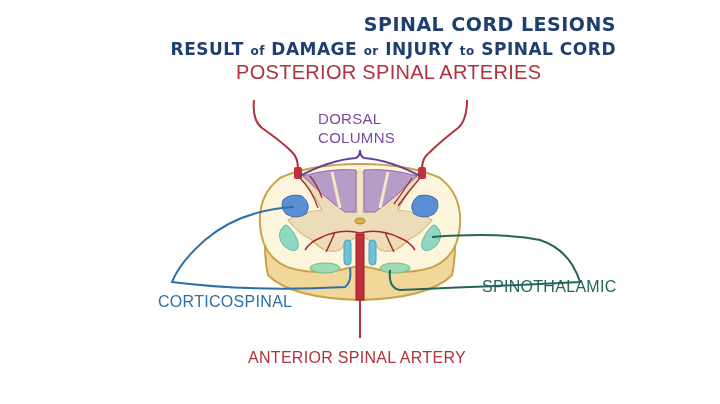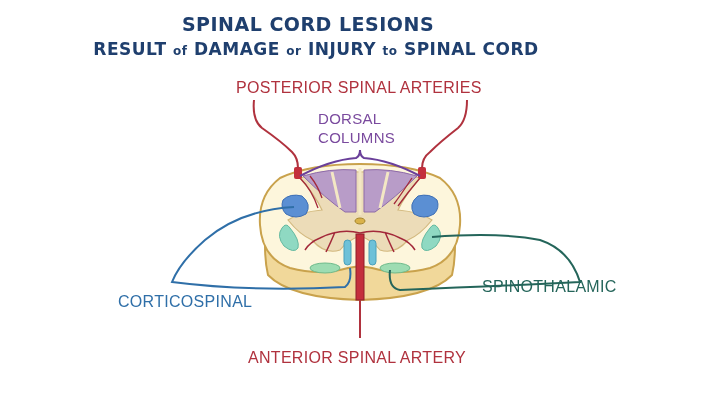--- a/index.html
+++ b/index.html
@@ -1,24 +1,24 @@
 <!DOCTYPE html>
 <html><head>
   <meta charset="utf-8">
   <style>
     html, body { margin:0; padding:0; background:#ffffff; }
     body { width:720px; height:404px; overflow:hidden; position:relative; font-family:"DejaVu Sans", sans-serif; }
-    .title { position:absolute; left:0; width:616px; text-align:center; font-weight:bold; color:#1f3f6e; letter-spacing:0.5px; }
+    .title { position:absolute; left:0; width:616px; text-align:right; font-weight:bold; color:#1f3f6e; letter-spacing:0.5px; }
     .t1 { top:13px; font-size:19px; }
-    .t2 { top:39px; font-size:17px;padding-left:8px; }
+    .t2 { top:39px; font-size:17px; }
     .t2 .small { font-size:12px; font-weight:bold; }
     .lbl { position:absolute; font-family:"Liberation Sans", sans-serif; font-size:15px; letter-spacing:0.3px; white-space:nowrap; }
     .red { color:#b0323e; }
     .purple { color:#7a4a9e; }
-    .blue { color:#2f6fa8; }
+    .blue { color:#2f6fa8;margin-left:40px; }
     .green { color:#24655a; }
     svg { position:absolute; left:0; top:0; }
   </style>
 </head>
 <body>
 
 <div class="title t1">SPINAL CORD LESIONS</div>
 <div class="title t2">
   <span>RESULT</span>
   <span class="small">of</span>
@@ -66,18 +66,18 @@
   <path d="M254,100 Q252,120 262,128 Q282,142 292,152 Q298,158 298,168" stroke="#b0323e" stroke-width="2" fill="none"></path>
   <path d="M467,100 Q467,120 458,128 Q440,142 430,152 Q422,158 422,168" stroke="#b0323e" stroke-width="2" fill="none"></path>
 
   <path d="M300,176 Q330,160 356,158 Q360,156 360,150 Q360,156 364,158 Q390,160 420,176" stroke="#6a3f9a" stroke-width="2" fill="none"></path>
 
   <path d="M294,207 Q240,210 205,240 Q180,262 172,282 Q250,292 345,287 Q352,282 350,268" stroke="#2f6fa8" stroke-width="2" fill="none"></path>
 
   <path d="M432,237 Q500,232 540,240 Q570,250 580,282 Q500,286 400,290 Q388,288 390,270" stroke="#24655a" stroke-width="2" fill="none"></path>
 </svg>
 
-<div class="lbl red" style="left:236px;top:79px;font-size:16px;">POSTERIOR SPINAL ARTERIES</div>
+<div class="lbl red" style="left:236px;top:61px;font-size:20px;">POSTERIOR SPINAL ARTERIES</div>
 <div class="lbl purple" style="left:318px;top:110px;text-align:left;width:84px;">DORSAL</div>
 <div class="lbl purple" style="left:318px;top:129px;text-align:left;width:84px;">COLUMNS</div>
 <div class="lbl blue" style="left:118px;top:293px;font-size:16px;">CORTICOSPINAL</div>
 <div class="lbl green" style="left:482px;top:278px;font-size:16px;">SPINOTHALAMIC</div>
 <div class="lbl red" style="left:248px;top:349px;font-size:16px;">ANTERIOR SPINAL ARTERY</div>
 
 </body></html>

